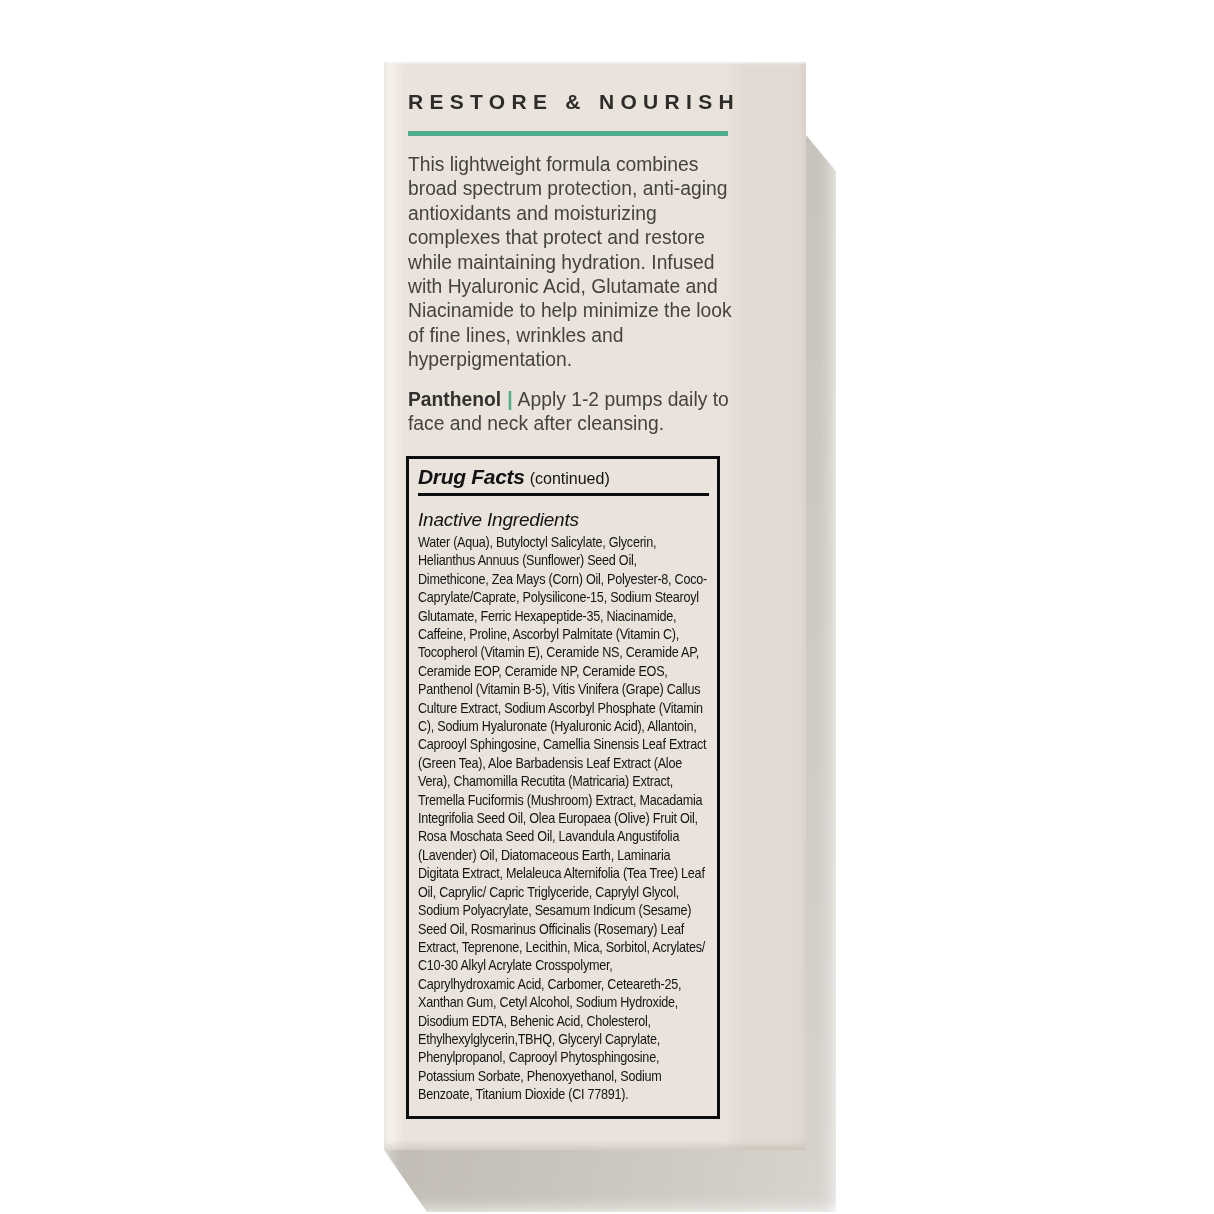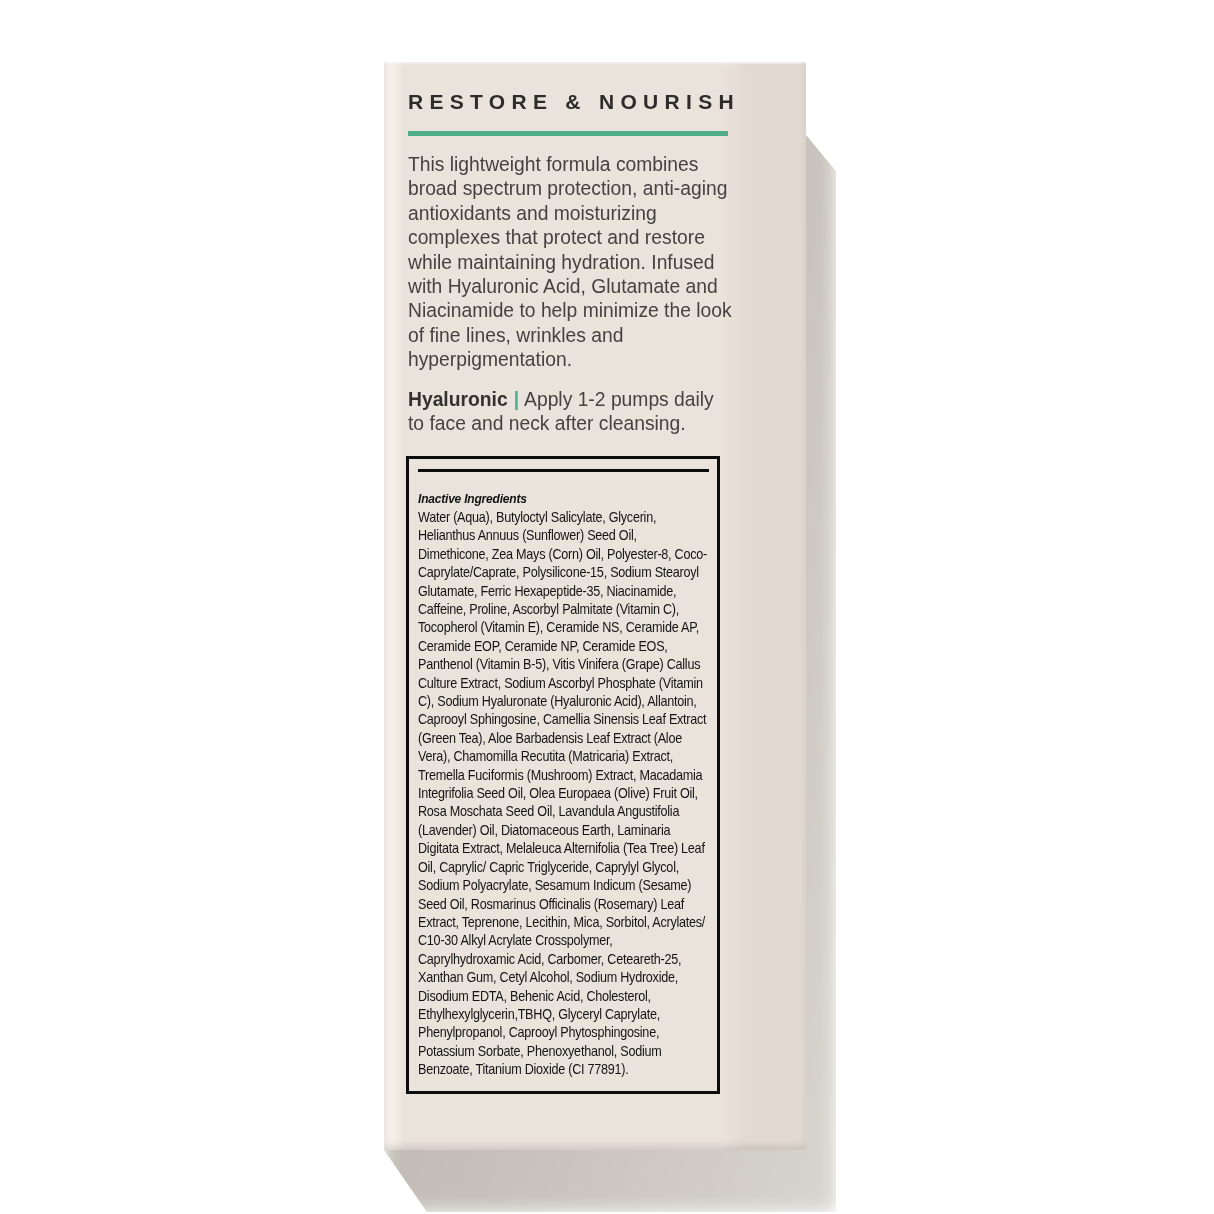--- a/index.html
+++ b/index.html
@@ -87,23 +87,23 @@
     font-weight: 700;
     font-size: 21px;
     letter-spacing: -0.3px;
   }
   .df-cont { font-size: 16px; margin-left: 5px; }
 
   .df-rule { height: 2.5px; background: #0c0c0c; margin-top: 4px; }
 
   .df-subhead {
     font-style: italic;
-    font-weight: 700;
-    font-size: 12px;
-    margin-top: 20px;
+    font-weight: 400;
+    font-size: 19px;
+    margin-top: 13px;
     letter-spacing: -0.2px;
   }
 
   .df-ingredients {
     margin-top: 2px;
     width: 340px;                 
     transform: scaleX(0.853);     
     transform-origin: 0 0;
     font-size: 14.8px;
     line-height: 18.4px;
@@ -120,24 +120,25 @@
 
   <div class="product-box">
     <div class="box-inner">
 
       <h1 class="panel-title">RESTORE &amp; NOURISH</h1>
 
       <div class="accent-rule"></div>
 
       <p class="description">This lightweight formula combines broad spectrum protection, anti-aging antioxidants and moisturizing complexes that protect and restore while maintaining hydration. Infused with Hyaluronic Acid, Glutamate and Niacinamide to help minimize the look of fine lines, wrinkles and hyperpigmentation.</p>
 
-      <p class="directions"><span class="directions-label">Hyaluronic</span><span class="directions-sep">|</span><span>Apply 1-2 pumps daily to face and neck after cleansing.</span></p>
+      <p class="directions"><span class="directions-label">Panthenol</span><span class="directions-sep">|</span><span>Apply 1-2 pumps daily to face and neck after cleansing.</span></p>
 
       <div class="drug-facts">
 
+        <div class="df-header"><span class="df-title">Drug Facts</span><span class="df-cont">(continued)</span></div>
 
         <div class="df-rule"></div>
 
         <div class="df-subhead">Inactive Ingredients</div>
 
         <div class="df-ingredients">Water (Aqua), Butyloctyl Salicylate, Glycerin, Helianthus Annuus (Sunflower) Seed Oil, Dimethicone, Zea Mays (Corn) Oil, Polyester-8, Coco-Caprylate/Caprate, Polysilicone-15, Sodium Stearoyl Glutamate, Ferric Hexapeptide-35, Niacinamide, Caffeine, Proline, Ascorbyl Palmitate (Vitamin C), Tocopherol (Vitamin E), Ceramide NS, Ceramide AP, Ceramide EOP, Ceramide NP, Ceramide EOS, Panthenol (Vitamin B-5), Vitis Vinifera (Grape) Callus Culture Extract, Sodium Ascorbyl Phosphate (Vitamin C), Sodium Hyaluronate (Hyaluronic Acid), Allantoin, Caprooyl Sphingosine, Camellia Sinensis Leaf Extract (Green Tea), Aloe Barbadensis Leaf Extract (Aloe Vera), Chamomilla Recutita (Matricaria) Extract, Tremella Fuciformis (Mushroom) Extract, Macadamia Integrifolia Seed Oil, Olea Europaea (Olive) Fruit Oil, Rosa Moschata Seed Oil, Lavandula Angustifolia (Lavender) Oil, Diatomaceous Earth, Laminaria Digitata Extract, Melaleuca Alternifolia (Tea Tree) Leaf Oil, Caprylic/ Capric Triglyceride, Caprylyl Glycol, Sodium Polyacrylate, Sesamum Indicum (Sesame) Seed Oil, Rosmarinus Officinalis (Rosemary) Leaf Extract, Teprenone, Lecithin, Mica, Sorbitol, Acrylates/ C10-30 Alkyl Acrylate Crosspolymer, Caprylhydroxamic Acid, Carbomer, Ceteareth-25, Xanthan Gum, Cetyl Alcohol, Sodium Hydroxide, Disodium EDTA, Behenic Acid, Cholesterol, Ethylhexylglycerin,TBHQ, Glyceryl Caprylate, Phenylpropanol, Caprooyl Phytosphingosine, Potassium Sorbate, Phenoxyethanol, Sodium Benzoate, Titanium Dioxide (CI 77891).</div>
       </div>
 
     </div>
   </div>

